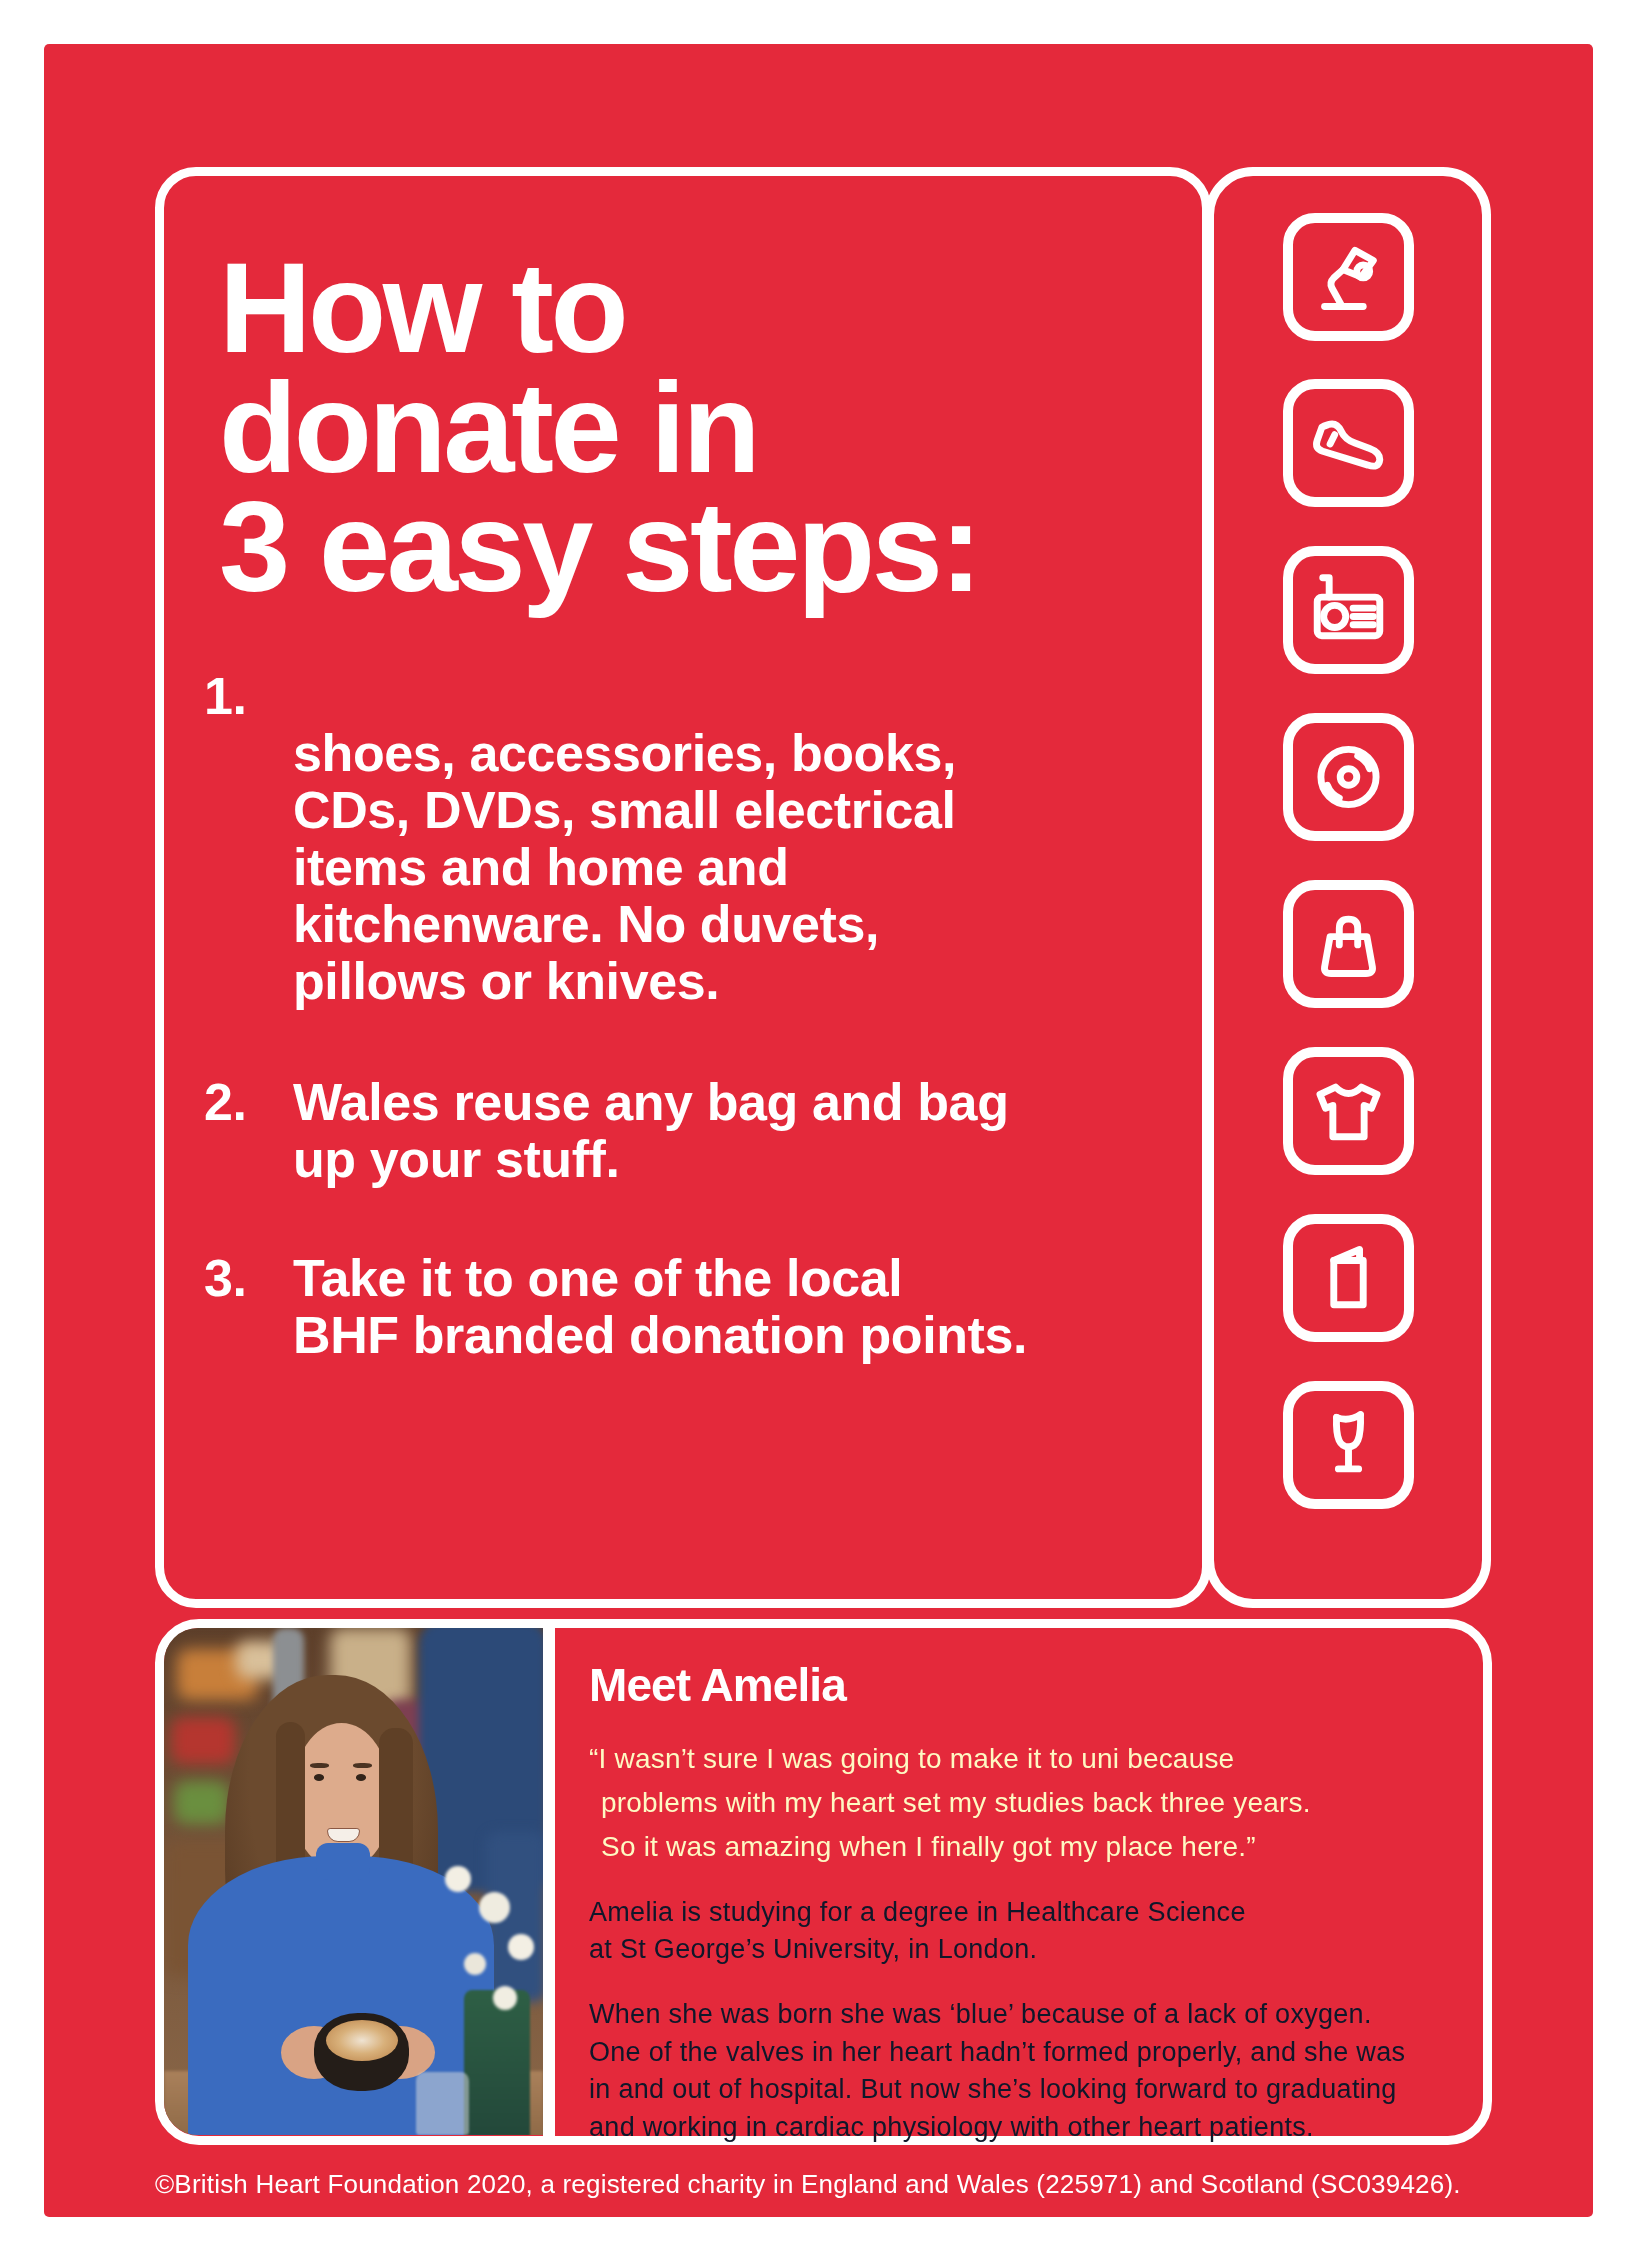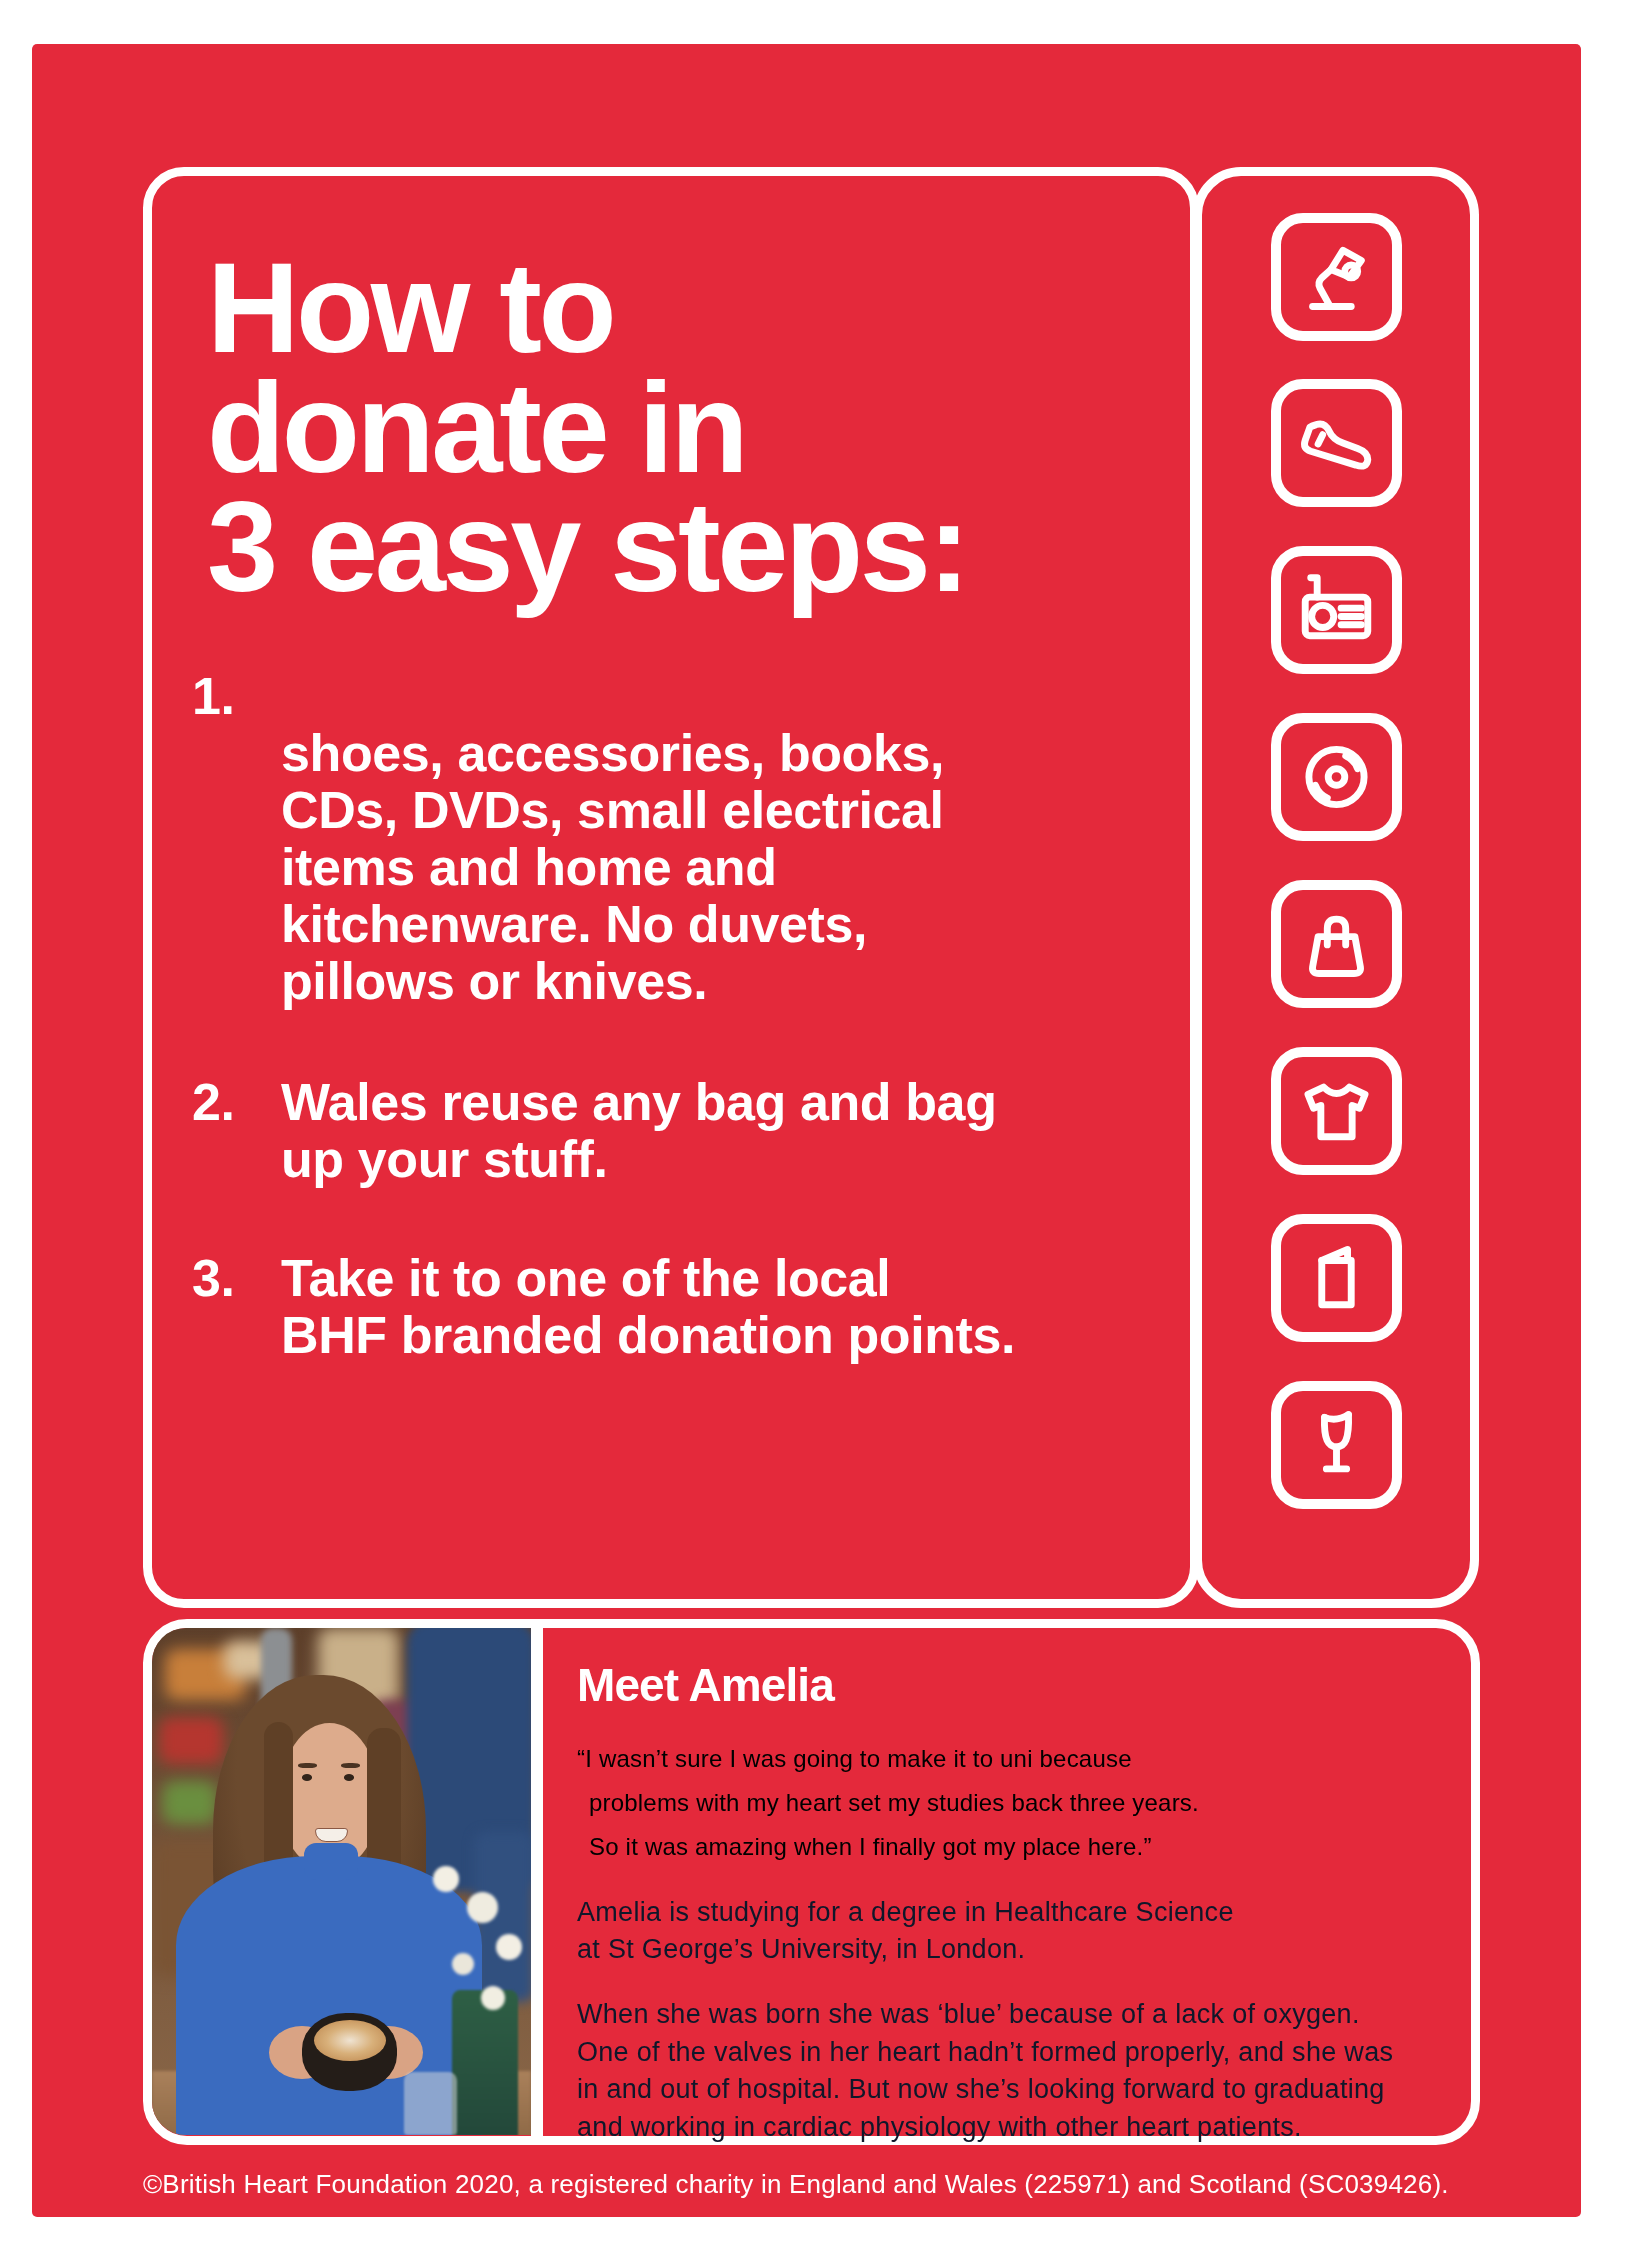--- a/index.html
+++ b/index.html
@@ -3,21 +3,21 @@
 <meta charset="utf-8">
 <style>
   html,body{margin:0;padding:0;}
   body{
     width:1638px;height:2261px;position:relative;background:#ffffff;
     font-family:"Liberation Sans","DejaVu Sans",sans-serif;
     -webkit-font-smoothing:antialiased;
   }
   .abs{position:absolute;}
   #canvas{
-    left:32px;top:44px;width:1549px;height:2173px;
+    left:44px;top:44px;width:1549px;height:2173px;
     background:#E4293B;border-radius:5.1px;overflow:hidden;
   }
   
   .frame{border:9.4px solid #ffffff;box-sizing:border-box;background:transparent;}
   #main-frame{left:111px;top:123px;width:1056px;height:1441px;border-radius:41px;}
   #icon-frame{left:1161px;top:123px;width:286px;height:1441px;border-radius:48px;}
   #bottom-box{left:111px;top:1575px;width:1337px;height:526px;border-radius:44px;}
 
   
   .title-line{
@@ -44,21 +44,21 @@
   #photo{
     left:120px;top:1584px;width:379px;height:507px;overflow:hidden;
     border-radius:34px 0 0 34px;background:linear-gradient(180deg,#5d3f2a 0%,#75543a 45%,#8a6748 100%);
   }
   #photo-divider{left:499px;top:1575px;width:12px;height:526px;background:#ffffff;}
   .blob{position:absolute;filter:blur(7.7px);border-radius:12px;}
   .profile-heading{
     left:545px;top:1614px;color:#fff;font-weight:700;font-size:46px;letter-spacing:-0.9px;white-space:nowrap;
   }
   .quote-line{
-    left:545px;color:#000000;font-size:24px;line-height:44px;font-weight:400;
+    left:545px;color:#fef9c3;font-size:28px;line-height:44px;font-weight:400;
     letter-spacing:0.2px;white-space:nowrap;
   }
   .para-line{
     left:545px;color:#0f172a;font-size:27px;line-height:37px;font-weight:400;
     letter-spacing:0.3px;white-space:nowrap;
   }
   #footer-text{
     left:111px;top:2125px;color:#fff;font-size:26px;font-weight:400;letter-spacing:0.2px;white-space:nowrap;
   }
 </style>

